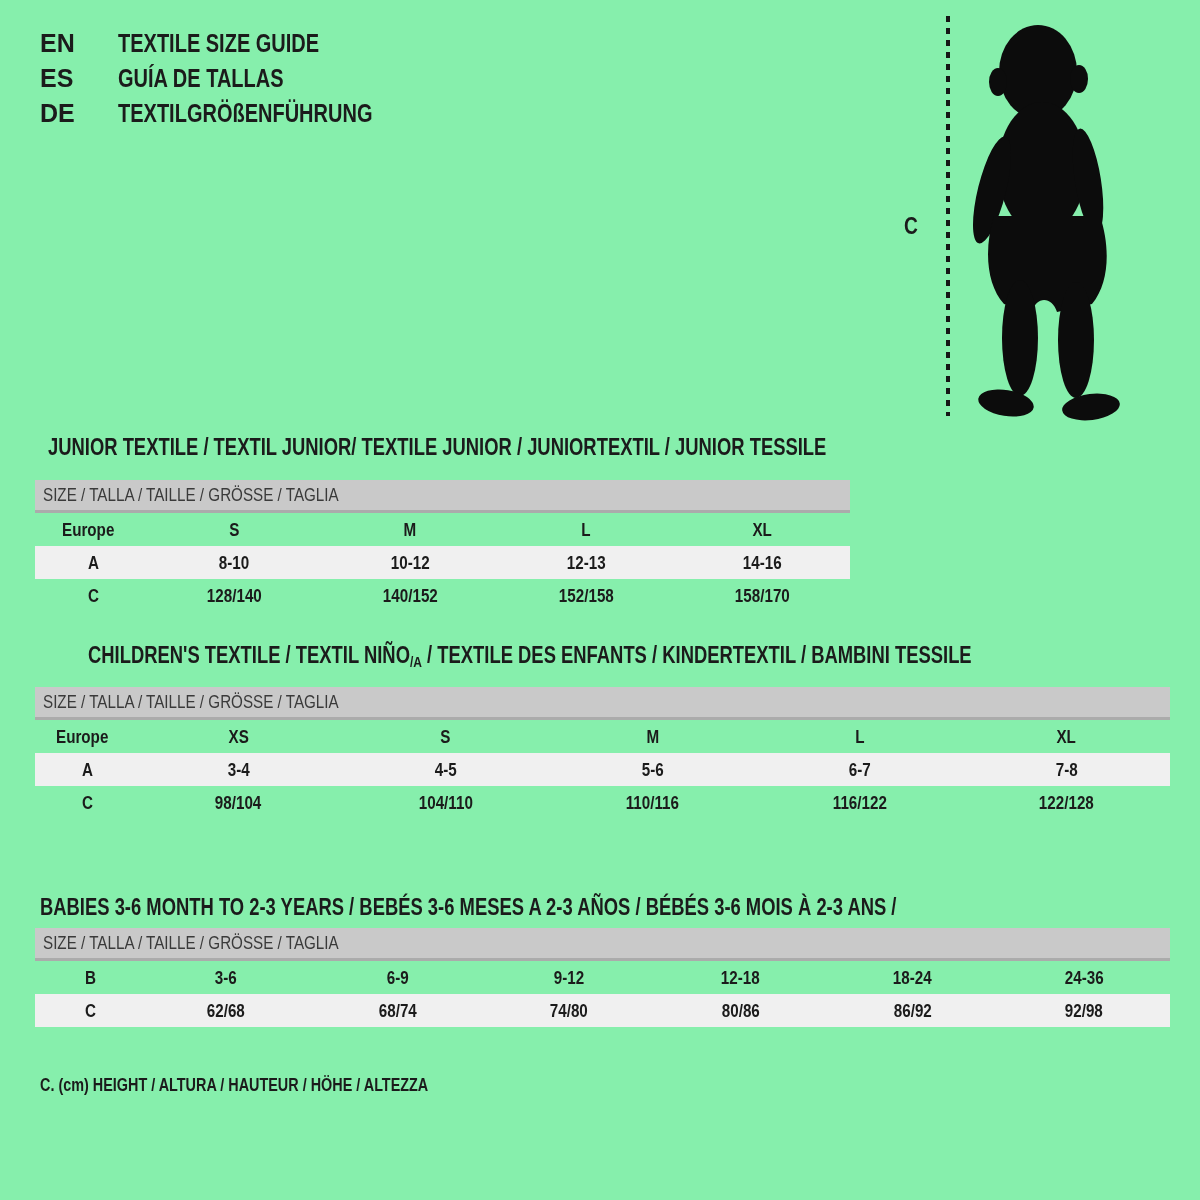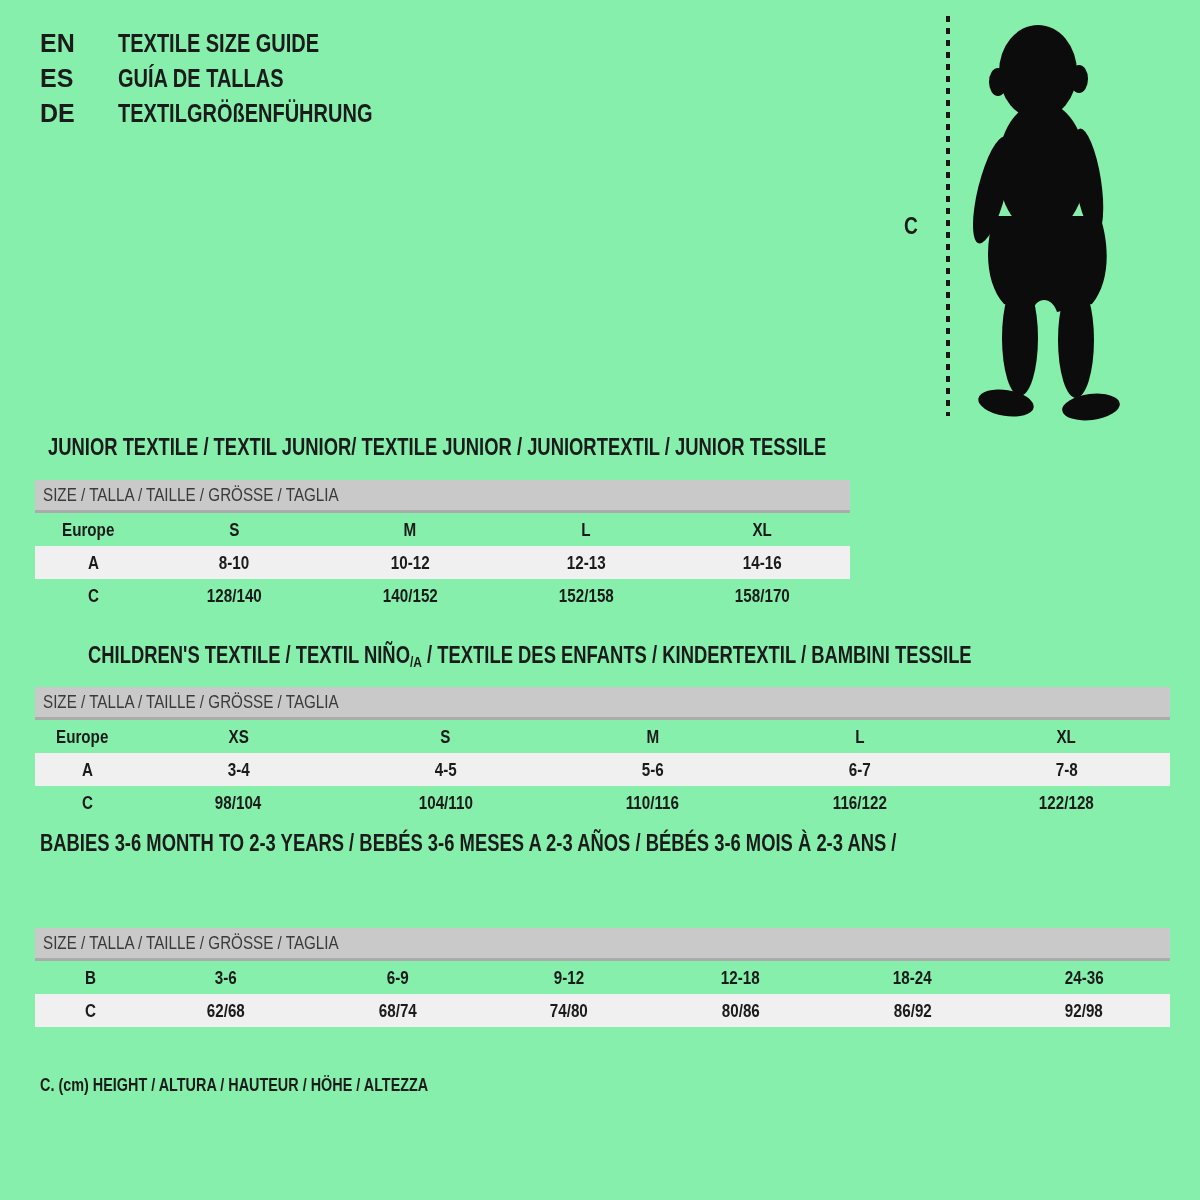--- a/index.html
+++ b/index.html
@@ -26,21 +26,21 @@
   .dash-line{
     position:absolute;left:946px;top:16px;width:4px;height:400px;
     background:repeating-linear-gradient(to bottom,#161616 0 6px,transparent 6px 12px);
   }
   .c-label{position:absolute;left:904px;top:212px;font-size:24px;}
 
   
   .sec-title{position:absolute;font-size:23px;line-height:34px;}
   .t-junior{left:40px;top:430px;margin-left:8px;}
   .t-children{left:40px;top:638px;margin-left:48px;}
-  .t-babies{left:40px;top:826px;}
+  .t-babies{left:40px;top:890px;}
   .subsmall{font-size:15px;vertical-align:-4px;}
 
   
   table.size-table{
     position:absolute;border-collapse:collapse;table-layout:fixed;
     font-size:19px;color:#1b1b1b;
   }
   .tbl1{left:35px;top:480px;width:815px;}
   .tbl2{left:35px;top:687px;width:1135px;}
   .tbl3{left:35px;top:928px;width:1135px;}

